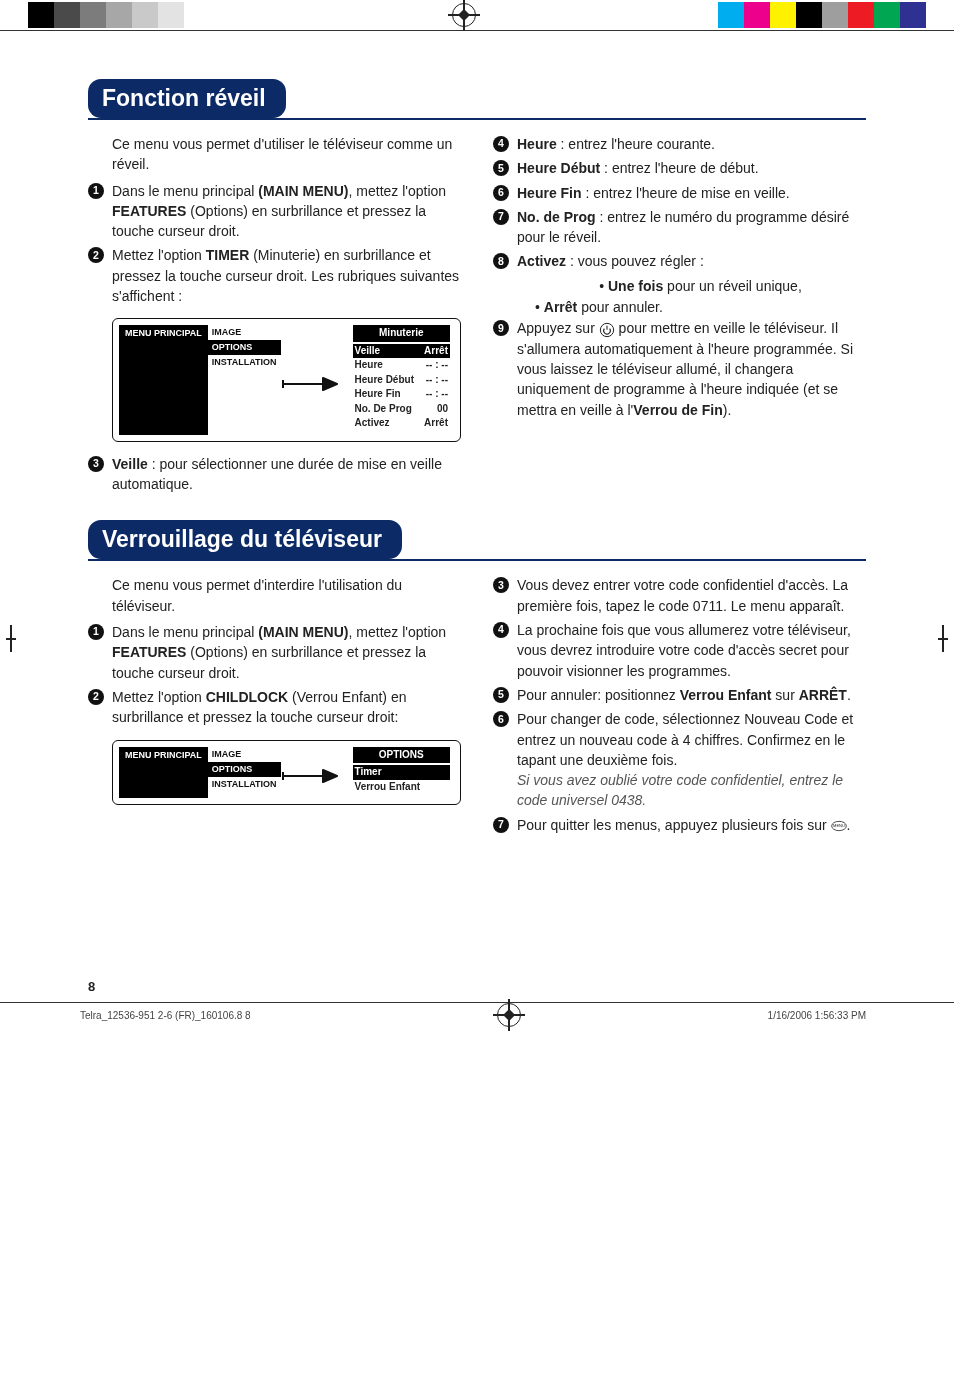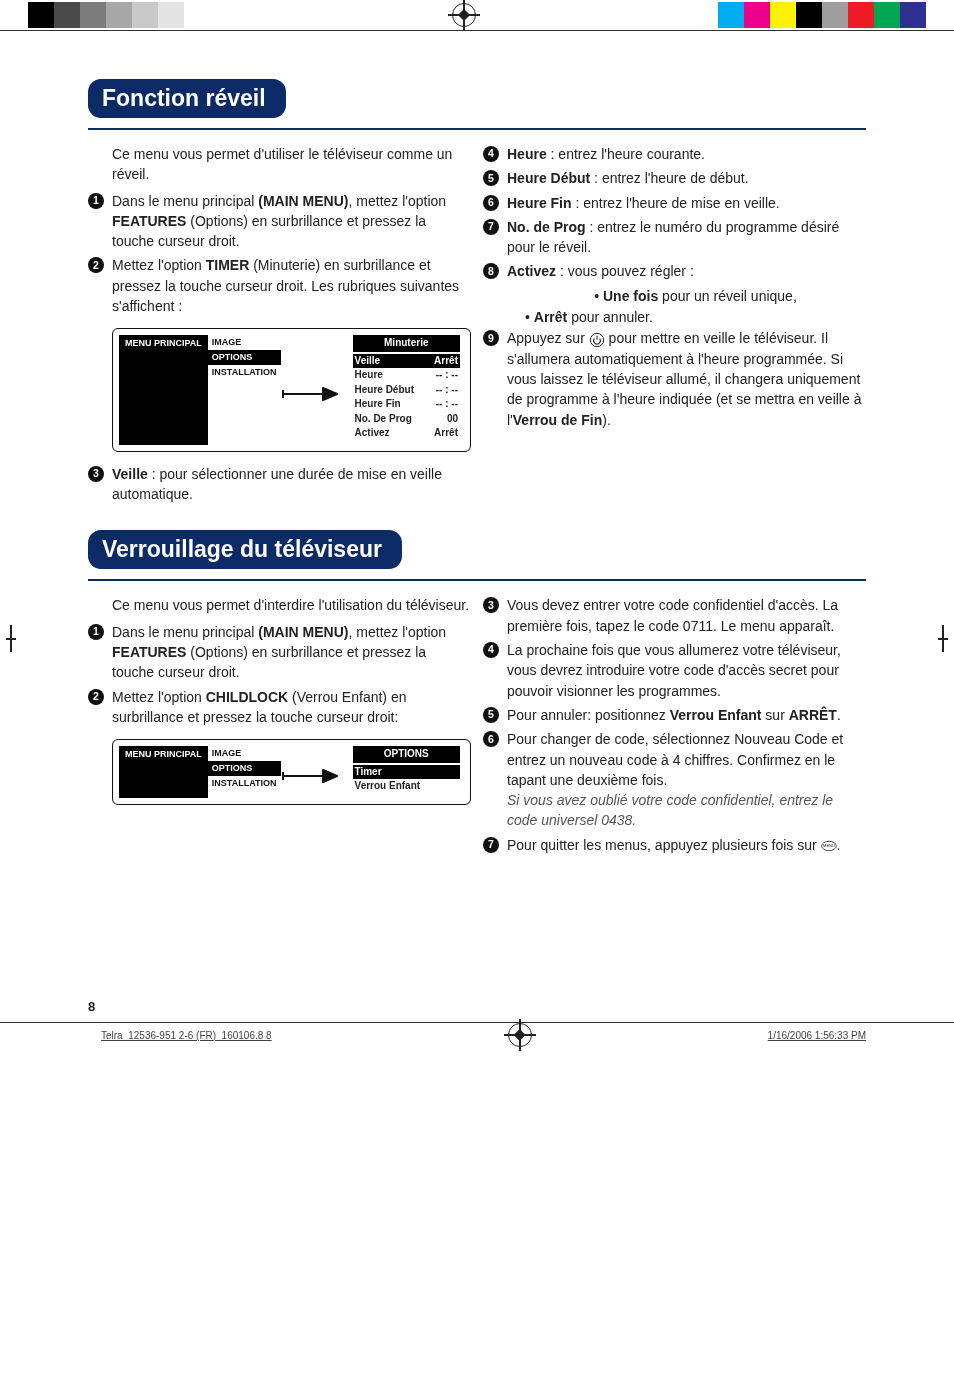--- a/index.html
+++ b/index.html
@@ -38,36 +38,36 @@
     position:absolute; top: 630px;
   }
   .side-crosshair.left { left: 10px; }
   .side-crosshair.right { right: 10px; }
   .page {
     padding: 40px 88px 20px 88px;
     position: relative;
   }
   .section-title-wrap {
     border-bottom: 2px solid #0b2a66;
-    padding-bottom: 10px;
+    padding-bottom: 0;
     margin-bottom: 14px;
     display:flex;
   }
   .section-title {
     background: #0b2a66;
     color: #fff;
     font-size: 23px;
     font-weight: bold;
     padding: 6px 20px 6px 14px;
     border-radius: 13px;
     display: inline-block;
   }
   .two-col {
     display: flex;
-    gap: 12px;
+    gap: 32px;
   }
   .col { flex: 1; font-size: 14px; line-height: 1.45; }
   .step {
     display: flex; align-items: flex-start; margin-bottom: 4px;
   }
   .step .num, .bullet-num {
     width: 16px; height: 16px; border-radius: 50%; background:#111; color:#fff;
     font-size: 10.5px; font-weight:bold; display:flex; align-items:center; justify-content:center;
     flex-shrink:0; margin-right:8px; margin-top:2px;
   }
@@ -112,22 +112,22 @@
     width: 60px; height: 14px;
     display:flex; align-items:center;
   }
   .osd-arrow svg { width:100%; height:100%; }
   .small-icon { width:16px; height:16px; display:inline-block; vertical-align:middle;}
   .subpoint { padding-left: 18px; margin: 1px 0;}
   .subpoint::before { content:"• "; }
   .italic { font-style: italic; color:#555;}
   .footer {
     display:flex; justify-content:space-between; align-items:center;
-    padding: 0 88px 8px 101px;
-    font-size: 10px; color:#444;text-decoration:underline;
+    padding: 0 88px 8px 80px;
+    font-size: 10px; color:#444;
   }
   .footer .mid { flex:1; display:flex; justify-content:center;}
   .page-number { font-weight:bold; font-size:13px; color:#222; padding-left:88px; margin-top:120px;}
   .bottombar {
     border-top:1px solid #333; margin-top:8px;
   }
 </style>
 </head>
 <body>
 

